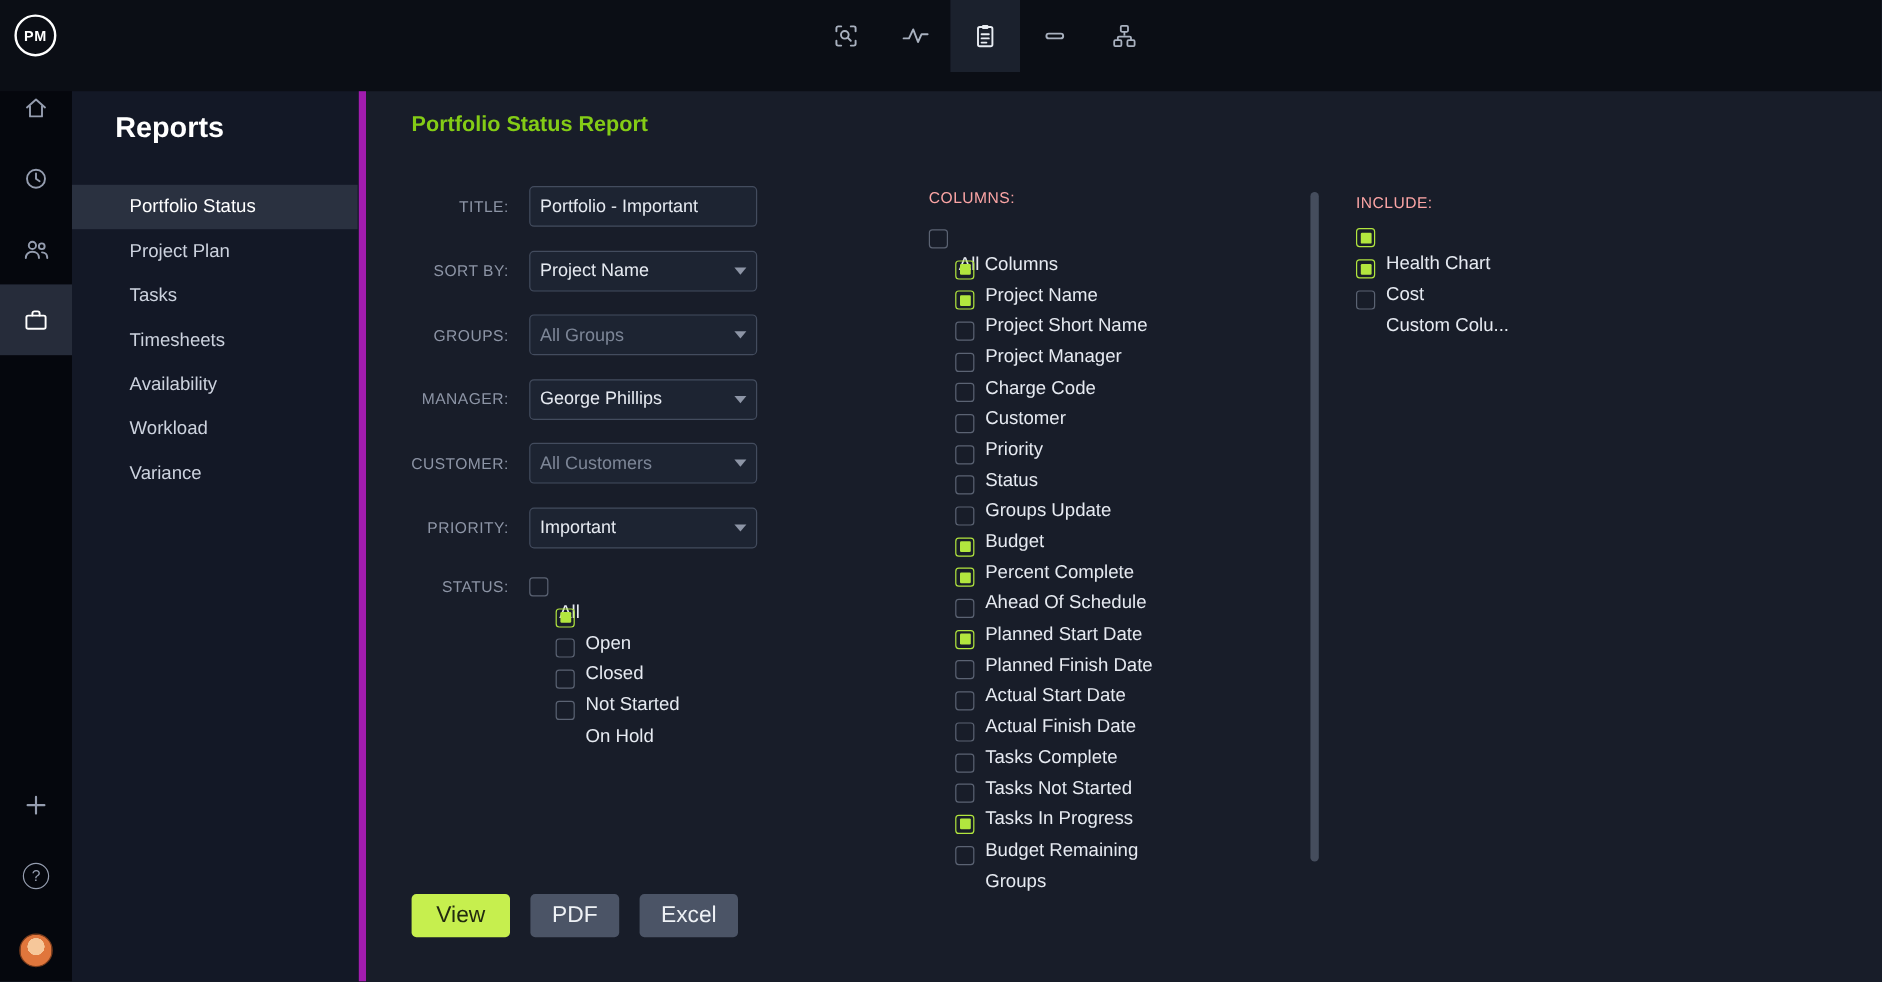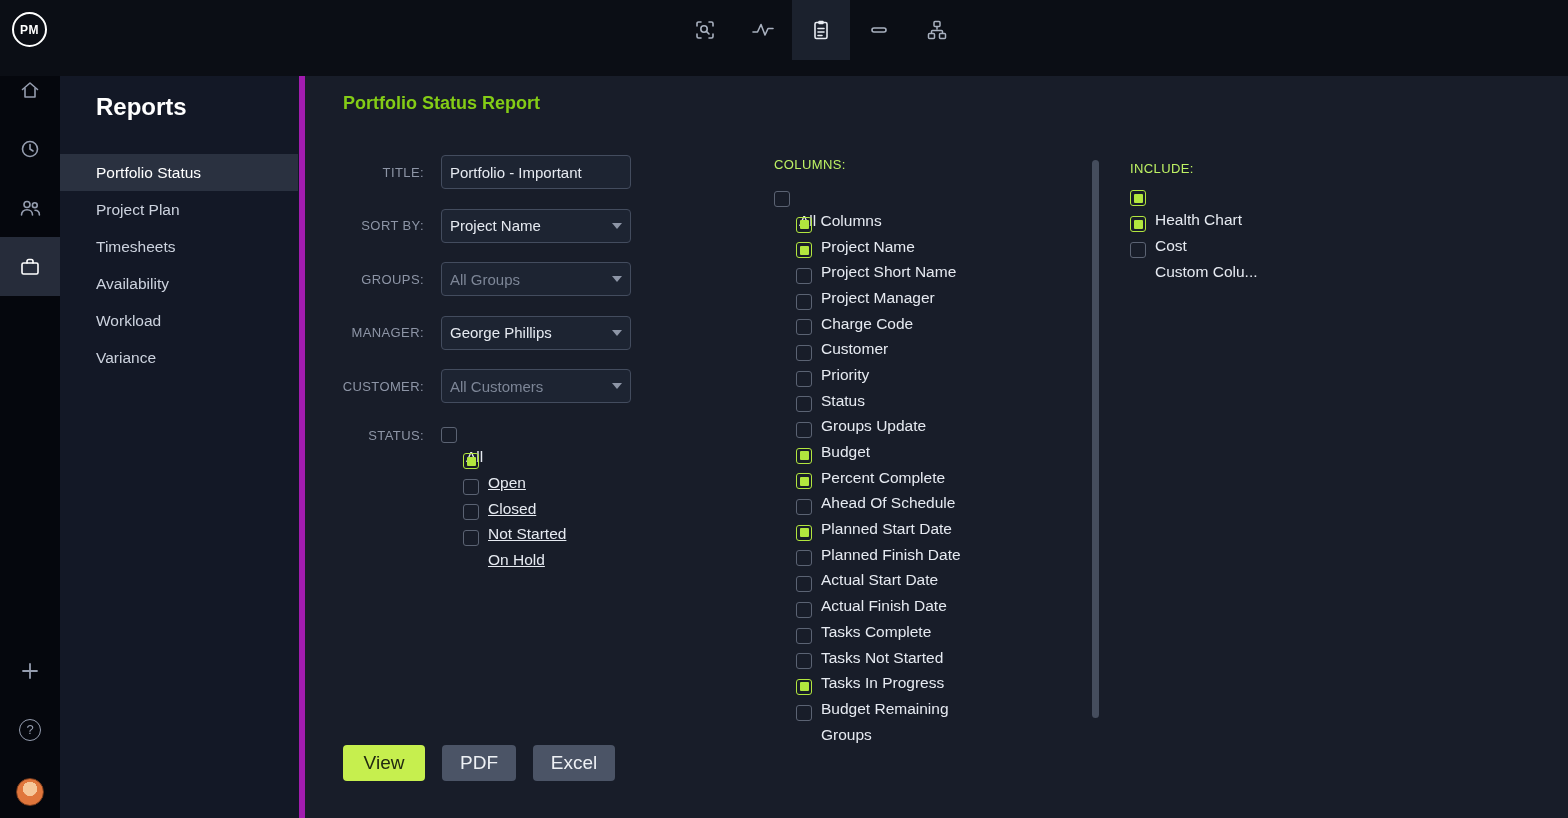--- a/index.html
+++ b/index.html
@@ -30,21 +30,21 @@
   .help-circle { width:22px; height:22px; border:1.5px solid #959daf; border-radius:50%; display:flex; align-items:center; justify-content:center; font-size:13px; }
   .r-avatar { top:712px; height:40px; }
   .avatar { width:28px; height:28px; border-radius:50%;
             background:radial-gradient(circle at 50% 38%, #f6c79a 0 34%, #e0763c 35% 100%);
             border:1px solid #7a3c1c; }
 
   
   .sidebar { position:absolute; left:60px; top:60px; bottom:0; width:245px; background:#131826; border-right:6px solid #a21caf; z-index:3; }
   .sidebar-title { position:absolute; top:33px; left:36px; font-size:24px; font-weight:700; color:#fff; }
   .side-list { position:absolute; top:94px; left:0; right:1px; }
-  .side-item { height:37px; line-height:37px; padding-left:36px; font-size:15.5px; color:#ccd2de; cursor:pointer; }
+  .side-item { height:37px; line-height:37px; padding-left:48px; font-size:15.5px; color:#ccd2de; cursor:pointer; }
   .side-item.selected { background:#2a3140; color:#fff; }
 
   
   .main { position:absolute; left:306px; top:60px; right:0; bottom:0; }
   .page-title { position:absolute; left:37px; top:33px; font-size:18px; font-weight:700; color:#84cc16; }
 
   .form { position:absolute; left:0; top:95px; }
   .frow { display:flex; align-items:center; margin-bottom:19.5px; }
   .frow.status-row { align-items:flex-start; }
   .flabel { width:118px; text-align:right; font-size:13px; color:#8d95a6; letter-spacing:.4px; margin-right:17px; flex:none; }
@@ -54,31 +54,31 @@
   input.control { outline:none; font-family:inherit; }
   .select { justify-content:space-between; cursor:pointer; }
   .chev { width:0; height:0; border-left:5px solid transparent; border-right:5px solid transparent; border-top:6px solid #8d95a6; flex:none; margin-left:8px; }
   .muted { color:#7d8697; }
 
   .chk-row { display:flex; align-items:center; gap:9px; height:25.7px; font-size:15.5px; color:#e6eaf1; }
   .chk-label { cursor:default;margin-top:44px; }
   .cb { width:16px; height:16px; border:1.5px solid #5b6373; border-radius:3px; background:transparent; flex:none; cursor:pointer; position:relative; }
   .cb.checked { border-color:#b2e63e; }
   .cb.checked::after { content:""; position:absolute; inset:2.5px; background:#b2e63e; border-radius:1px; }
-  .st-sub { margin-left:22px;text-decoration:underline; }
+  .st-sub { margin-left:22px; }
 
   .btns { position:absolute; left:37px; top:685px; display:flex; gap:17px; }
   .btn { height:36px; border-radius:4px; display:flex; align-items:center; justify-content:center; font-size:19px; cursor:pointer; border:none; font-family:inherit; }
   .btn-view { width:82px; background:#c6ef4e; color:#222a10; font-weight:500; }
   .btn-gray { background:#4b5466; color:#eef1f5; }
   .btn-pdf { width:74px; } .btn-excel { width:82px; }
 
   
   .columns { position:absolute; left:468px; top:97px; }
-  .sec-label { font-size:13px; color:#bef264; letter-spacing:.4px; }
+  .sec-label { font-size:13px; color:#fca5a5; letter-spacing:.4px; }
   .col-all { margin-top:14px; }
   .col-items { margin-left:22px; }
   .col-scroll { position:absolute; left:786px; top:100px; width:7px; height:558px; background:#454d5d; border-radius:4px; cursor:pointer; }
 
   
   .include { position:absolute; left:824px; top:101px; }
   .include .chk-row { height:26px; }
   .include-items { margin-top:9px; }
 
   svg { display:block; }
@@ -165,20 +165,21 @@
   <div class="rail-icon r-avatar">
     <div class="avatar"></div>
   </div>
 </div>
 
 <div class="sidebar">
   <div class="sidebar-title">Reports</div>
   <div class="side-list">
     <div class="side-item selected">Portfolio Status</div>
     <div class="side-item">Project Plan</div>
+    <div class="side-item">Tasks</div>
     <div class="side-item">Timesheets</div>
     <div class="side-item">Availability</div>
     <div class="side-item">Workload</div>
     <div class="side-item">Variance</div>
   </div>
 </div>
 
 <div class="main">
   <div class="page-title">Portfolio Status Report</div>
 
@@ -205,20 +206,27 @@
       <div class="flabel">MANAGER:</div>
       <div class="control select">
         <span>George Phillips</span>
         <span class="chev"></span>
       </div>
     </div>
     <div class="frow">
       <div class="flabel">CUSTOMER:</div>
       <div class="control select">
         <span class="muted">All Customers</span>
+        <span class="chev"></span>
+      </div>
+    </div>
+    <div class="frow">
+      <div class="flabel">PRIORITY:</div>
+      <div class="control select">
+        <span>Important</span>
         <span class="chev"></span>
       </div>
     </div>
     <div class="frow status-row">
       <div class="flabel">STATUS:</div>
       <div>
         <div class="chk-row">
           <span class="cb"></span>
           <span class="chk-label">All</span>
         </div>

